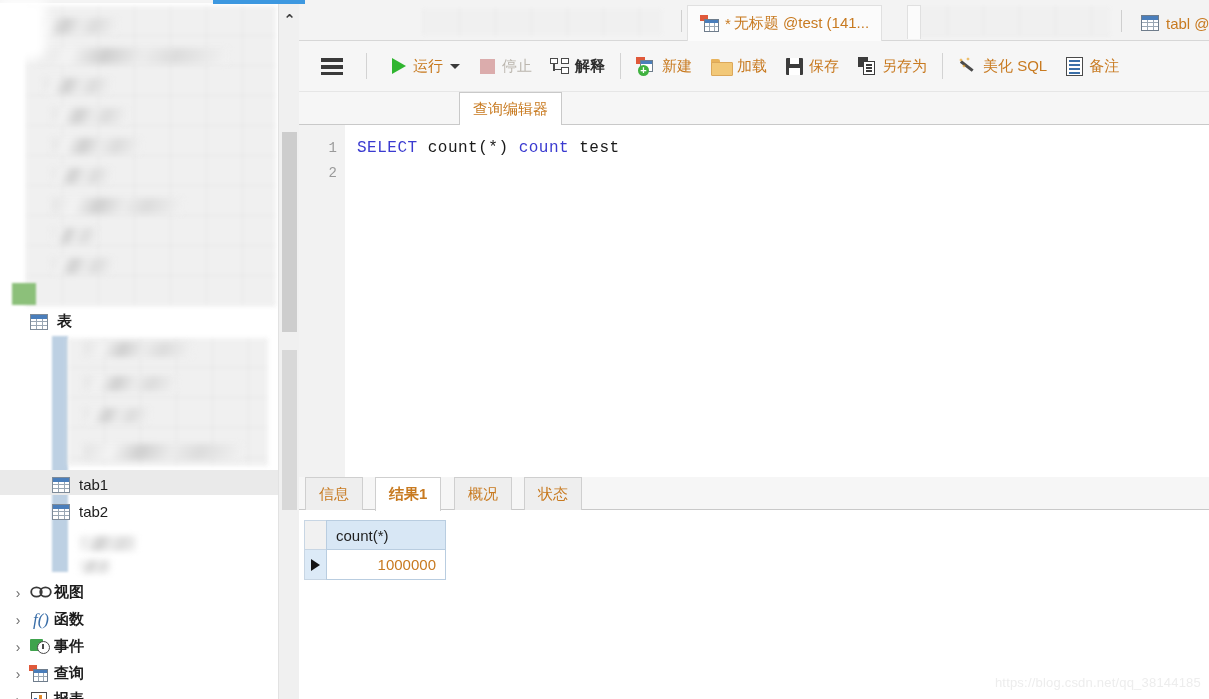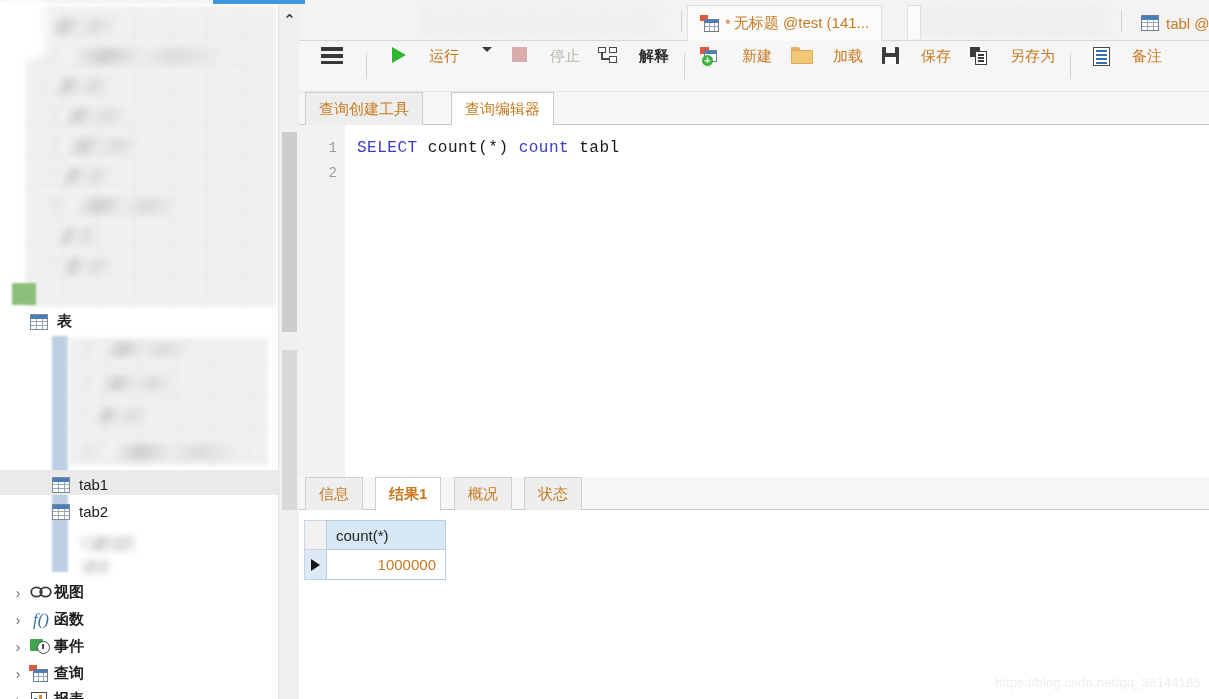--- a/index.html
+++ b/index.html
@@ -118,22 +118,22 @@
     background-image:linear-gradient(90deg,transparent 5px,#9aa7b4 5px,#9aa7b4 6px,transparent 6px,transparent 11px,#9aa7b4 11px,#9aa7b4 12px,transparent 12px),
       linear-gradient(0deg,transparent 3px,#9aa7b4 3px,#9aa7b4 4px,transparent 4px,transparent 7px,#9aa7b4 7px,#9aa7b4 8px,transparent 8px);}
 
   
   #toolbar {
     position:absolute; left:0; top:41px; width:910px; height:51px;
     background:#f6f6f6; display:flex; align-items:center;
     border-bottom:1px solid #e6e6e6;
   }
   .tbtn {
-    display:flex; height:38px; padding:0 6px;
-    font-size:15px; color:#c87a20; white-space:nowrap; cursor:default;gap:16px;
+    display:flex; align-items:center; height:38px; padding:0 6px;
+    font-size:15px; color:#c87a20; white-space:nowrap; cursor:default;
   }
   .tbtn.dim { color:#bbb6ae; }
   .tbtn .lbl { margin-left:4px; }
   .tsep { width:1px; height:26px; background:#d3d3d3; margin:0 9px; flex:none; }
   .hamb { width:22px; height:17px; flex:none;
     background-image:linear-gradient(#3a3a3a,#3a3a3a),linear-gradient(#3a3a3a,#3a3a3a),linear-gradient(#3a3a3a,#3a3a3a);
     background-size:22px 4px; background-repeat:no-repeat;
     background-position:0 0, 0 7px, 0 14px; }
   .play { width:0;height:0;border-left:14px solid #2fb52f;border-top:8px solid transparent;border-bottom:8px solid transparent;flex:none;}
   .caret { width:0;height:0;border-top:5px solid #3a3a3a;border-left:5px solid transparent;border-right:5px solid transparent;margin:0 4px 0 7px;flex:none;}
@@ -420,44 +420,50 @@
             <span class="s1"></span>
             <span class="s2">
               <i></i>
             </span>
           </span>
         <span class="lbl" style="margin-left:6px;">另存为</span>
       </div>
 
       <div class="tsep"></div>
 
+      <div class="tbtn">
+        <span class="magicico">
+          <span class="w"></span>
+          <span class="sp" style="left:1px;top:1px;"></span>
+          <span class="sp" style="left:8px;top:0px;"></span>
+          <span class="sp" style="left:4px;top:7px;"></span>
+        </span>
+        <span class="lbl" style="margin-left:5px;">美化 SQL</span>
+      </div>
 
       <div class="tbtn" style="margin-left:7px;">
         <span class="noteico">
             <i></i>
           </span>
         <span class="lbl" style="margin-left:6px;">备注</span>
       </div>
     </div>
 
     <div id="subtabs">
-      <div class="stab" style="left:6px;">
-        <span>查询创建工具</span>
-      </div>
-      <div class="stab active" style="left:152px;">
+      <div class="stab active" style="left:160px;">
         <span>查询编辑器</span>
       </div>
     </div>
 
     <div id="editor">
       <div id="gutter">
         <div class="lineno" style="top:15px;">1</div>
         <div class="lineno" style="top:40px;">2</div>
       </div>
-      <div class="codeline" style="top:14px;"><span class="kw">SELECT</span><span class="pl"> count(*) </span><span class="kw">count</span><span class="pl"> tabl</span></div>
+      <div class="codeline" style="top:14px;"><span class="kw">SELECT</span><span class="pl"> count(*) </span><span class="kw">count</span><span class="pl"> test</span></div>
     </div>
 
     <div id="respane">
       <div id="restabs">
         <div class="rtab" style="left:6px;">
           <span>信息</span>
         </div>
         <div class="rtab active" style="left:76px;font-weight:bold;">
           <span>结果1</span>
         </div>

